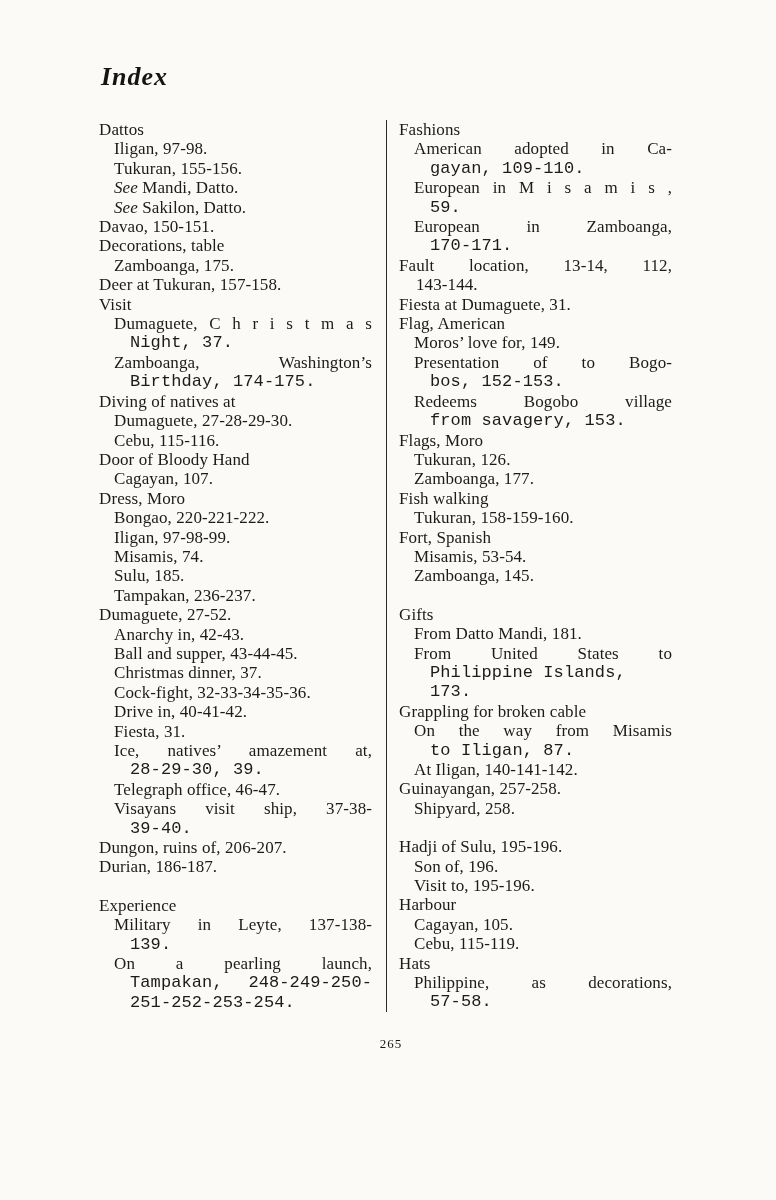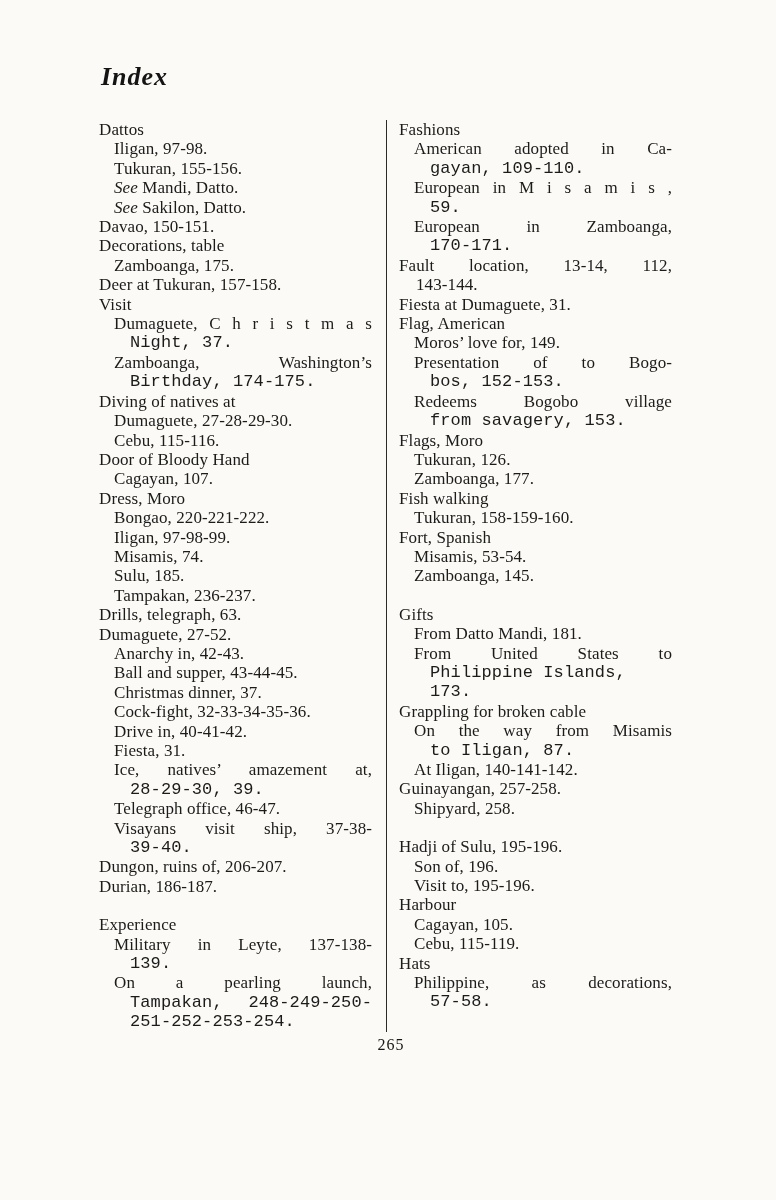--- a/index.html
+++ b/index.html
@@ -47,21 +47,21 @@
   .level-0 > .line.first { padding-left: 0; }
   .level-0 > .line.cont  { padding-left: 17px; }
   .level-1 > .line.first { padding-left: 15px; }
   .level-1 > .line.cont  { padding-left: 31px; font-family: Liberation Mono, monospace; }
   .page-number {
     position: absolute;
     left: 99px;
     top: 1036px;
     width: 584px;
     text-align: center;
-    font-size: 16px;
+    font-size: 13px;
     letter-spacing: 1px;
     color: #161616;
   }
 </style>
 </head>
 <body>
 
 <h1 class="page-title">Index</h1>
 
 <div class="content">
@@ -131,23 +131,20 @@
       <div class="entry level-1">
         <div class="line first">Misamis, 74.</div>
       </div>
       <div class="entry level-1">
         <div class="line first">Sulu, 185.</div>
       </div>
       <div class="entry level-1">
         <div class="line first">Tampakan, 236-237.</div>
       </div>
       <div class="entry level-0">
-        <div class="line first">Drills, telegraph, 63.</div>
-      </div>
-      <div class="entry level-0">
         <div class="line first">Dumaguete, 27-52.</div>
       </div>
       <div class="entry level-1">
         <div class="line first">Anarchy in, 42-43.</div>
       </div>
       <div class="entry level-1">
         <div class="line first">Ball and supper, 43-44-45.</div>
       </div>
       <div class="entry level-1">
         <div class="line first">Christmas dinner, 37.</div>

